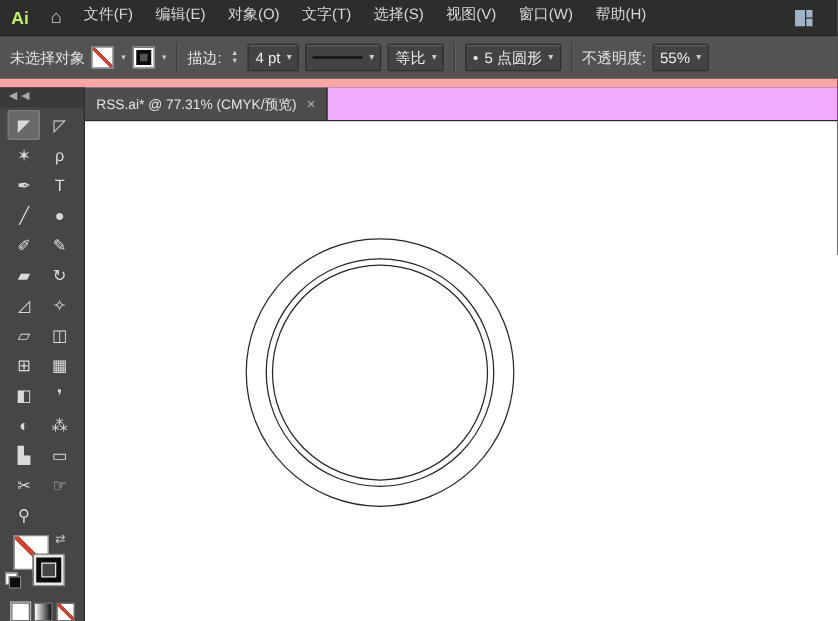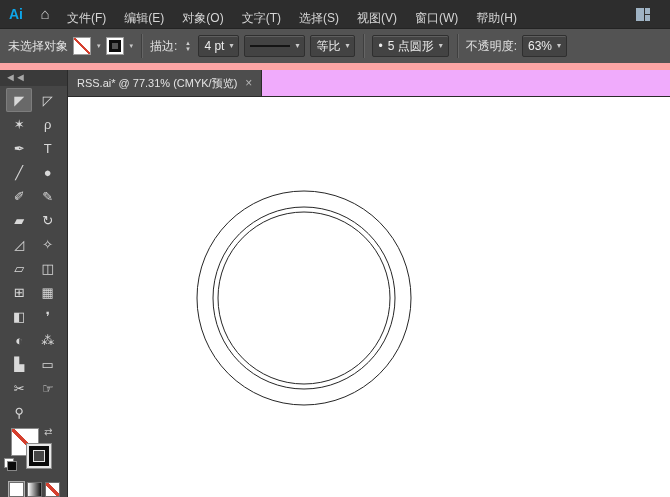--- a/index.html
+++ b/index.html
@@ -4,23 +4,23 @@
 <style>
   html,body{margin:0;padding:0;background:#1e1e1e;}
   .app{
     width:670px;height:497px;overflow:hidden;position:relative;
     font-family:"Liberation Sans","DejaVu Sans",sans-serif;
     display:flex;flex-direction:column;background:#3c3c3c;
     -webkit-font-smoothing:antialiased;
   }
   
   .menubar{flex:0 0 28px;height:28px;background:#2d2d2d;display:flex;align-items:center;color:#d6d6d6;font-size:12px;border-bottom:1px solid #232323;}
-  .logo{width:32px;height:28px;display:flex;align-items:center;justify-content:center;color:#0ea5e9;font-weight:bold;font-size:14px;}
+  .logo{width:32px;height:28px;display:flex;align-items:center;justify-content:center;color:#bef264;font-weight:bold;font-size:14px;}
   .home{width:26px;text-align:center;color:#cfcfcf;font-size:15px;line-height:28px;}
-  #menu-items{display:flex;align-items:flex-start;height:21px;}
+  #menu-items{display:flex;align-items:flex-end;height:21px;}
   .menu-item{padding:0 9px;line-height:28px;white-space:nowrap;cursor:default;}
   .mb-spacer{flex:1;}
   .workspace{width:30px;height:28px;display:flex;align-items:center;justify-content:center;margin-right:12px;}
   .ws-grid{display:grid;grid-template-columns:8px 5px;grid-template-rows:6px 6px;gap:1px;}
   .ws-grid i{background:#9fb3c4;display:block;}
   .ws-grid i:first-child{grid-row:1/3;}
   
   .controlbar{flex:0 0 34px;height:34px;background:#535353;display:flex;align-items:center;font-size:12px;color:#e2e2e2;padding:0 8px;gap:5px;border-bottom:7px solid #fca5a5;}
   .vsep{width:1px;height:24px;background:#3f3f3f;box-shadow:1px 0 0 #656565;margin:0 3px;}
   .swatch-sm{width:16px;height:16px;border:1px solid #9a9a9a;background:#fff;position:relative;flex:0 0 auto;}
@@ -118,21 +118,21 @@
     </span>
     <span class="vsep"></span>
     <span class="field">
       <span>•</span>
       <span>5 点圆形</span>
       <span class="dd-arrow">▾</span>
     </span>
     <span class="vsep"></span>
     <span class="label">不透明度:</span>
     <span class="field">
-      <span>63%</span>
+      <span>55%</span>
       <span class="dd-arrow">▾</span>
     </span>
   </div>
 
   <div class="main">
 
     <div class="toolbar">
       <div class="tb-head">◄◄</div>
       <div id="tools-grid">
           <div class="tool selected">

